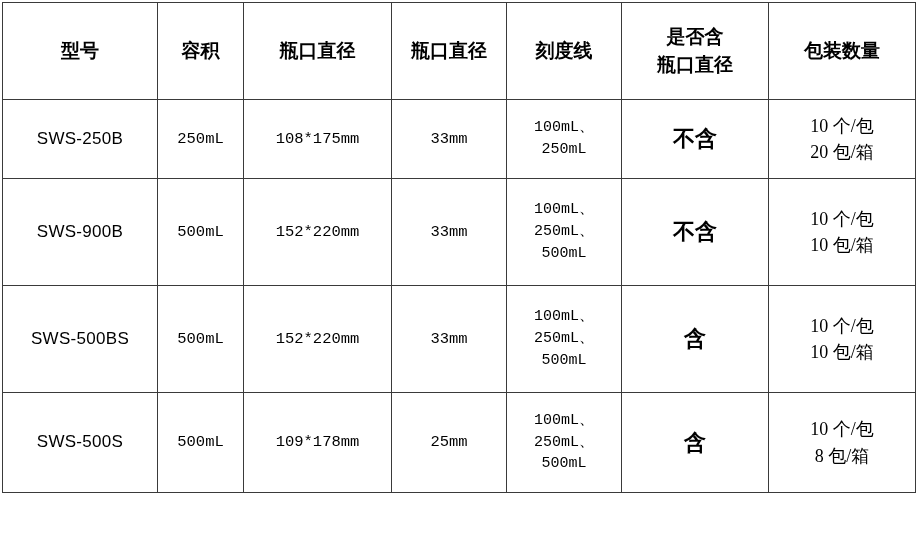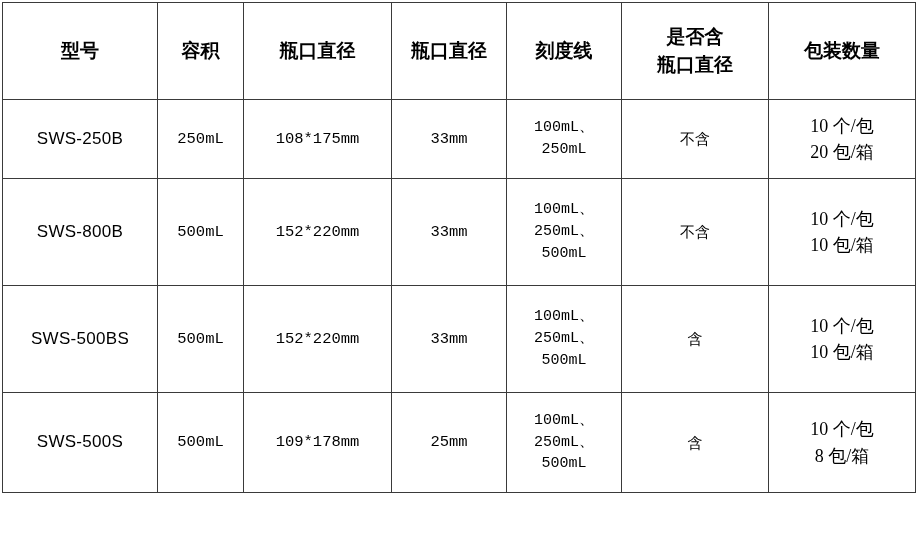--- a/index.html
+++ b/index.html
@@ -54,21 +54,22 @@
     font-family: "Liberation Mono", monospace;
     font-size: 15.5px;
   }
   td.marks {
     font-family: Liberation Mono, monospace;
     font-size: 15px;
     line-height: 1.85;
   }
   td.thio {
     font-family: "Liberation Sans", sans-serif;
-    font-size: 15px;
+    font-size: 22px;
+    font-weight: bold;
   }
   td.pack {
     font-family: "Liberation Serif", serif;
     font-size: 18px;
     line-height: 1.9;
   }
   .pack-line { display: block; white-space: nowrap; }
   .hdr-two-line { display: block; }
   col.c-model { width: 155px; }
   col.c-vol    { width: 86px; }
@@ -133,21 +134,21 @@
           <span class="pack-line">100mL、</span>
           <span class="pack-line">250mL</span>
         </td>
         <td class="thio">不含</td>
         <td class="pack">
           <span class="pack-line">10 个/包</span>
           <span class="pack-line">20 包/箱</span>
         </td>
       </tr>
       <tr class="r3">
-        <td class="model">SWS-800B</td>
+        <td class="model">SWS-900B</td>
         <td class="vol">500mL</td>
         <td class="bag">152*220mm</td>
         <td class="mouth">33mm</td>
         <td class="marks">
           <span class="pack-line">100mL、</span>
           <span class="pack-line">250mL、</span>
           <span class="pack-line">500mL</span>
         </td>
         <td class="thio">不含</td>
         <td class="pack">

